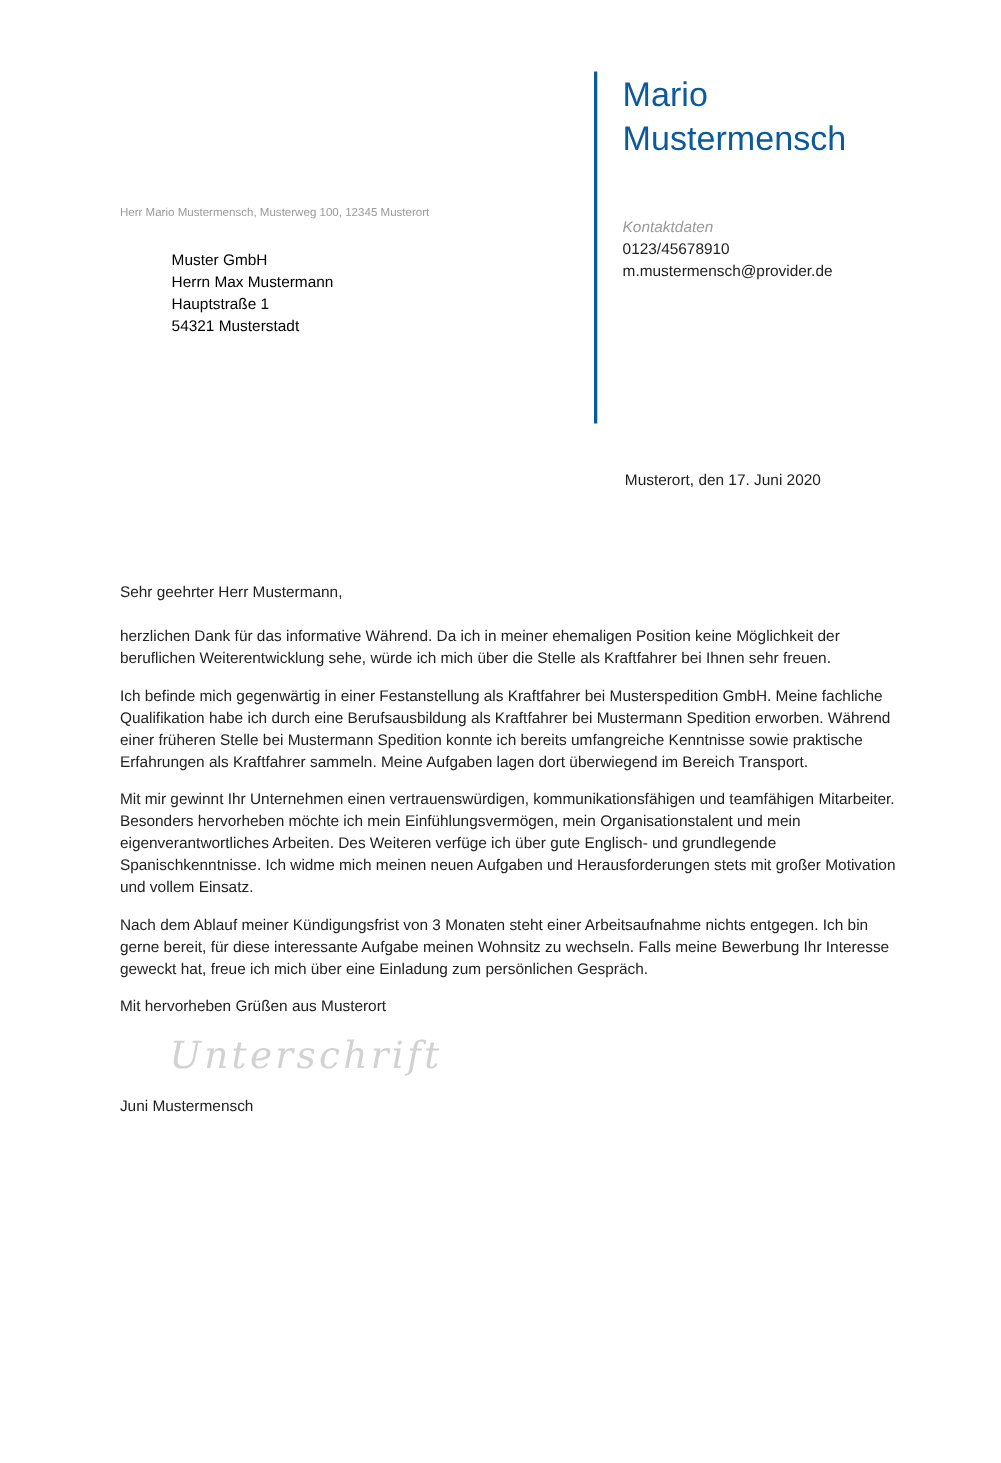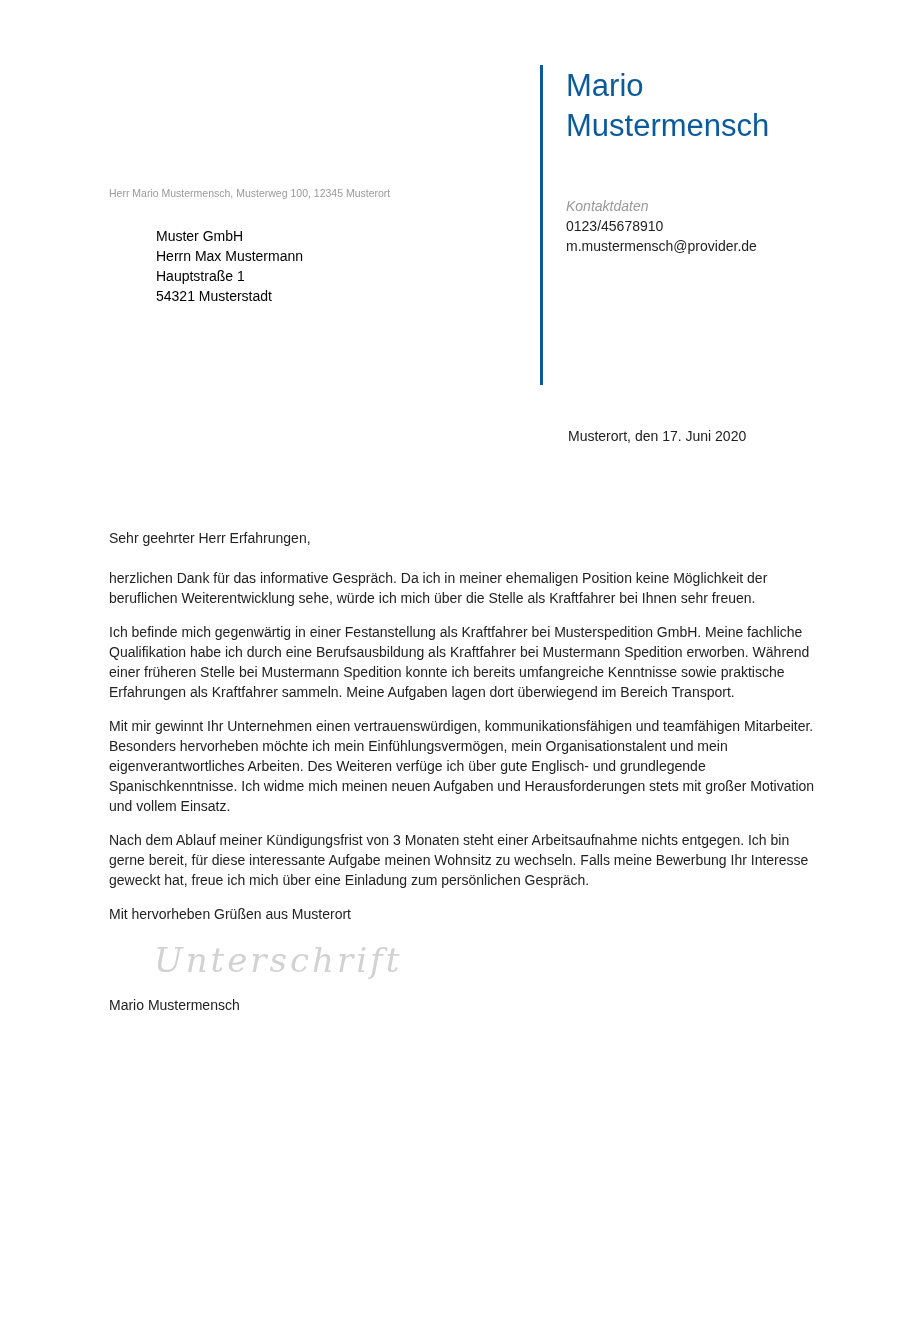--- a/index.html
+++ b/index.html
@@ -48,27 +48,27 @@
   <div class="side-block contact">
     <div class="label">Kontaktdaten</div>
     <div>0123/45678910</div>
     <div>m.mustermensch@provider.de</div>
   </div>
 
 
   <div class="date">Musterort, den 17. Juni 2020</div>
 
 
-  <div class="salutation">Sehr geehrter Herr Erfahrungen,</div>
+  <div class="salutation">Sehr geehrter Herr Mustermann,</div>
 
   <div class="body">
-    <p>herzlichen Dank für das informative Gespräch. Da ich in meiner ehemaligen Position keine Möglichkeit der beruflichen Weiterentwicklung sehe, würde ich mich über die Stelle als Kraftfahrer bei Ihnen sehr freuen.</p>
+    <p>herzlichen Dank für das informative Während. Da ich in meiner ehemaligen Position keine Möglichkeit der beruflichen Weiterentwicklung sehe, würde ich mich über die Stelle als Kraftfahrer bei Ihnen sehr freuen.</p>
     <p>Ich befinde mich gegenwärtig in einer Festanstellung als Kraftfahrer bei Musterspedition GmbH. Meine fachliche Qualifikation habe ich durch eine Berufsausbildung als Kraftfahrer bei Mustermann Spedition erworben. Während einer früheren Stelle bei Mustermann Spedition konnte ich bereits umfangreiche Kenntnisse sowie praktische Erfahrungen als Kraftfahrer sammeln. Meine Aufgaben lagen dort überwiegend im Bereich Transport.</p>
     <p>Mit mir gewinnt Ihr Unternehmen einen vertrauenswürdigen, kommunikationsfähigen und teamfähigen Mitarbeiter. Besonders hervorheben möchte ich mein Einfühlungsvermögen, mein Organisationstalent und mein eigenverantwortliches Arbeiten. Des Weiteren verfüge ich über gute Englisch- und grundlegende Spanischkenntnisse. Ich widme mich meinen neuen Aufgaben und Herausforderungen stets mit großer Motivation und vollem Einsatz.</p>
     <p>Nach dem Ablauf meiner Kündigungsfrist von 3 Monaten steht einer Arbeitsaufnahme nichts entgegen. Ich bin gerne bereit, für diese interessante Aufgabe meinen Wohnsitz zu wechseln. Falls meine Bewerbung Ihr Interesse geweckt hat, freue ich mich über eine Einladung zum persönlichen Gespräch.</p>
   </div>
 
   <div class="closing">Mit hervorheben Grüßen aus Musterort</div>
 
   <div class="signature">Unterschrift</div>
 
-  <div class="signer">Mario Mustermensch</div>
+  <div class="signer">Juni Mustermensch</div>
 </div>
 
 </body></html>

